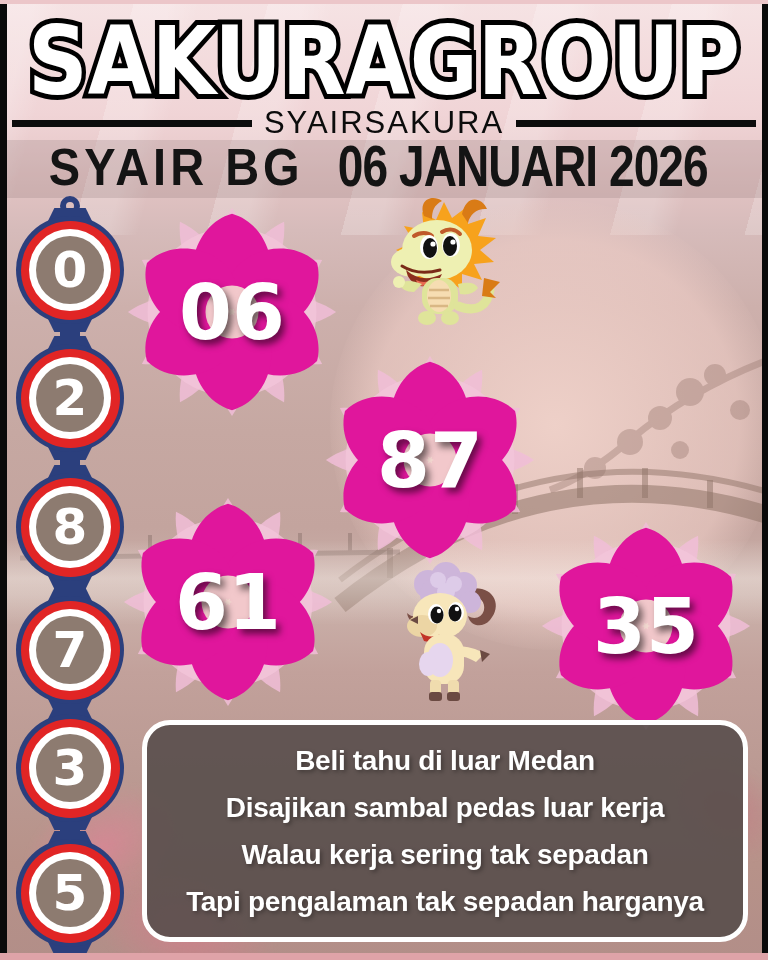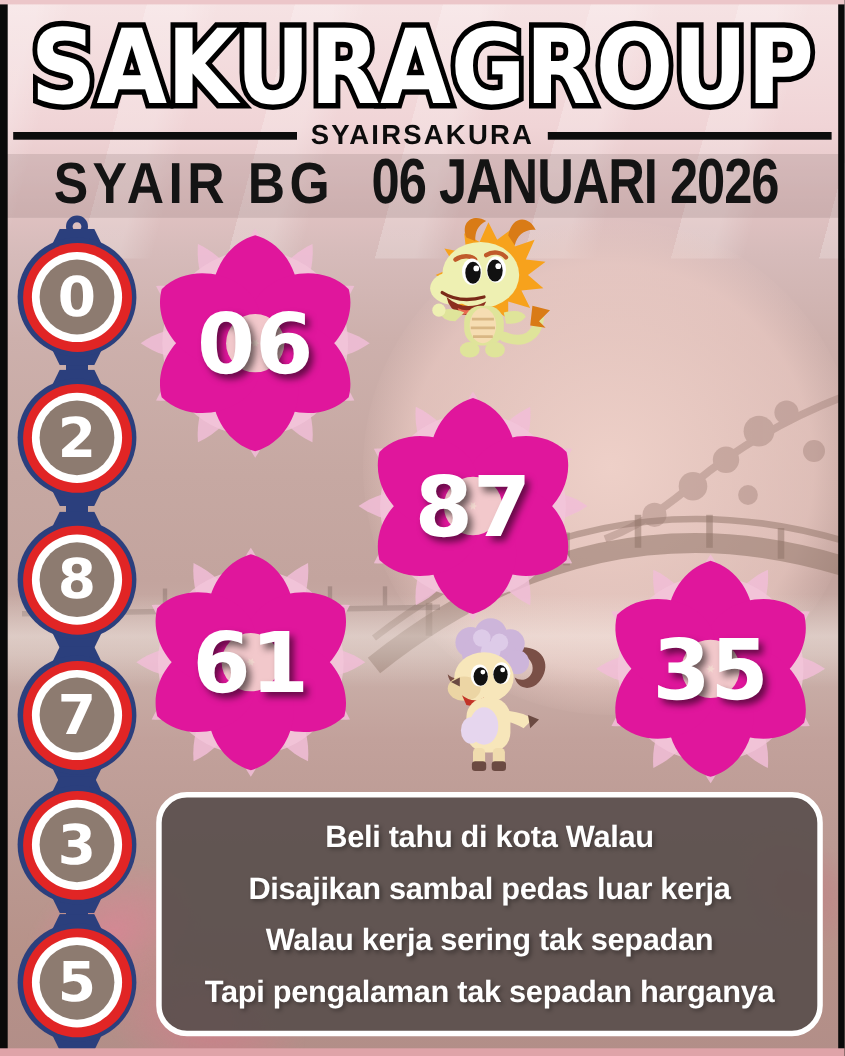--- a/index.html
+++ b/index.html
@@ -34,21 +34,21 @@
   .edge{position:absolute;z-index:30;}
   .edge-l{left:0;top:0;width:7px;height:960px;background:#0a0a0a;}
   .edge-r{right:0;top:0;width:6px;height:960px;background:#0a0a0a;}
   .edge-t{left:0;top:0;width:768px;height:4px;background:#ecc6c9;}
   .edge-b{left:0;bottom:0;width:768px;height:7px;background:#dfa3a8;}
   
   .brand-svg{position:absolute;left:0;top:6px;width:768px;height:112px;z-index:6;}
   .divider{position:absolute;left:12px;right:12px;top:110px;height:26px;z-index:6;
     display:flex;align-items:center;}
   .divider .bar{flex:1;height:7px;background:#0c0c0c;}
-  .divider .tagline{font-size:25px;font-weight:700;letter-spacing:2px;color:#0c0c0c;
+  .divider .tagline{font-size:31px;font-weight:400;letter-spacing:2px;color:#0c0c0c;
     padding:0 12px;white-space:nowrap;}
   .title-row{position:absolute;left:0;top:136px;width:768px;height:60px;z-index:6;
     display:flex;align-items:center;justify-content:center;gap:22px;color:#141414;white-space:nowrap;}
   .title-main{font-size:47px;font-weight:900;letter-spacing:4px;transform:scaleY(1.12);}
   .title-date{font-size:49px;font-weight:900;letter-spacing:-1px;transform:scale(.94,1.18);}
   
   .lantern{position:absolute;width:116px;height:128px;z-index:7;}
   .cap{position:absolute;left:50%;transform:translateX(-50%);width:46px;height:15px;
     background:#2b3f7d;z-index:1;}
   .cap.top{top:2px;clip-path:polygon(16% 0,84% 0,100% 100%,0 100%);}
@@ -189,21 +189,21 @@
         <use href="#flower"></use>
       </svg>
     <div class="num">87</div>
   </div>
   <div class="flower" style="left:120px;top:494px;">
     <svg>
         <use href="#flower"></use>
       </svg>
     <div class="num">61</div>
   </div>
-  <div class="flower" style="left:538px;top:500px;">
+  <div class="flower" style="left:538px;top:518px;">
     <svg>
         <use href="#flower"></use>
       </svg>
     <div class="num">35</div>
   </div>
 
   <div class="lantern" style="left:12px;top:206px;">
     <div class="loop"></div>
     <div class="cap top"></div>
     <div class="cap bot"></div>
@@ -336,21 +336,21 @@
     <path d="M84,86 Q102,88 108,94 L100,102 Q90,96 82,96 Z" fill="#f7e6ba"></path>
     <path d="M104,90 L114,94 L106,102 Z" fill="#6b4a42"></path>
     <ellipse cx="52" cy="104" rx="9" ry="12" fill="#e6d6ee"></ellipse>
     <rect x="54" y="120" width="11" height="18" rx="4" fill="#f0dcae"></rect>
     <rect x="72" y="120" width="11" height="18" rx="4" fill="#f0dcae"></rect>
     <rect x="53" y="132" width="13" height="9" rx="3" fill="#6b4a42"></rect>
     <rect x="71" y="132" width="13" height="9" rx="3" fill="#6b4a42"></rect>
   </svg>
 
   <div class="poem">
-    <div class="line">Beli tahu di kota Walau</div>
+    <div class="line">Beli tahu di luar Medan</div>
     <div class="line">Disajikan sambal pedas luar kerja</div>
     <div class="line">Walau kerja sering tak sepadan</div>
     <div class="line">Tapi pengalaman tak sepadan harganya</div>
   </div>
 
   <div class="edge edge-l"></div>
   <div class="edge edge-r"></div>
   <div class="edge edge-t"></div>
   <div class="edge edge-b"></div>
 

